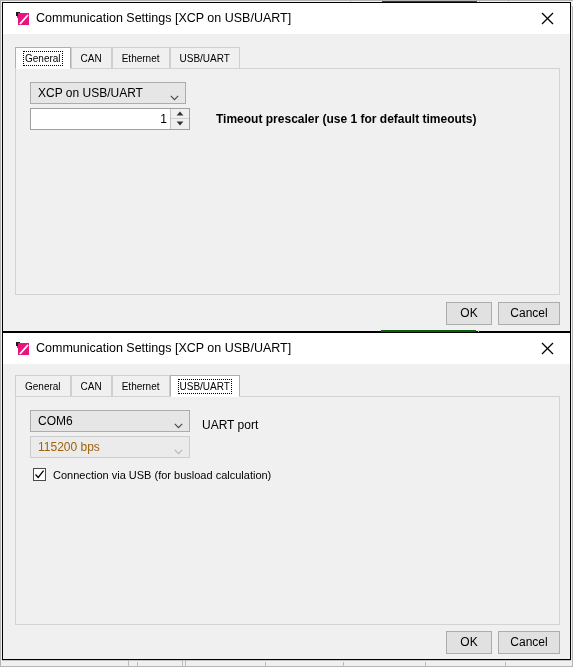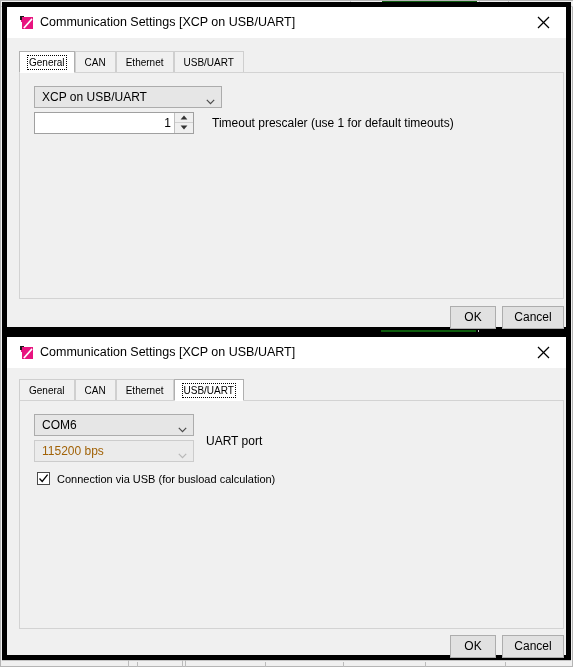--- a/index.html
+++ b/index.html
@@ -61,21 +61,21 @@
   .bg-hline {
     position: absolute;
     height: 1px;
     background: #c4c4c4;
   }
 
   
   .dialog {
     position: absolute;
     background: #f0f0f0;
-    border: 5px solid #000000;
+    border: 1px solid #000000;
     box-sizing: border-box;
   }
   .titlebar {
     position: absolute;
     left: 0; top: 0;
     right: 0;
     height: 31px;
     background: #ffffff;
     box-sizing: border-box;
   }
@@ -316,21 +316,21 @@
     <div class="tab">
       <span class="tab-label">Ethernet</span>
     </div>
     <div class="tab">
       <span class="tab-label">USB/UART</span>
     </div>
   </div>
 
   <div class="tabpage" style="left:12px; top:65px; width:545px; height:227px;">
 
-    <div class="combo" style="left:14px; top:13px; width:188px;">
+    <div class="combo" style="left:14px; top:13px; width:156px;">
       <span class="combo-value">XCP on USB/UART</span>
       <span class="combo-arrow">
         <svg width="9" height="6" viewBox="0 0 9 6">
           <polyline points="0.8,0.8 4.5,4.6 8.2,0.8" fill="none" stroke="#4a4a4a" stroke-width="1.2"></polyline>
         </svg>
       </span>
     </div>
 
     <div class="spin" style="left:14px; top:39px; width:160px;">
       <span class="spin-value">1</span>
@@ -340,21 +340,21 @@
             <polygon points="4,0.6 7.4,4.4 0.6,4.4" fill="#333333"></polygon>
           </svg>
         </span>
         <span class="spin-dn">
           <svg width="8" height="5" viewBox="0 0 8 5">
             <polygon points="4,4.4 0.6,0.6 7.4,0.6" fill="#333333"></polygon>
           </svg>
         </span>
       </span>
     </div>
-    <div class="field-label" style="left:192px; top:39px;">Timeout prescaler (use 1 for default timeouts)</div>
+    <div class="field-label" style="left:200px; top:39px;font-weight:bold;">Timeout prescaler (use 1 for default timeouts)</div>
   </div>
 
   <button class="btn" style="left:443px; top:299px; width:46px;">OK</button>
   <button class="btn" style="left:495px; top:299px; width:62px;">Cancel</button>
 </div>
 
 <div class="bg-tab-active" style="position:absolute; left:381px; top:330px; width:95px; height:3px;"></div>
 <div class="bg-vline" style="position:absolute; left:478px; top:330px; height:3px;"></div>
 
 <div class="dialog" style="left:2px; top:332px; width:569px; height:328px;">
@@ -395,21 +395,21 @@
   <div class="tabpage" style="left:12px; top:63px; width:545px; height:229px;padding-left:10px;">
 
     <div class="combo" style="left:14px; top:13px; width:160px;">
       <span class="combo-value">COM6</span>
       <span class="combo-arrow">
         <svg width="9" height="6" viewBox="0 0 9 6">
           <polyline points="0.8,0.8 4.5,4.6 8.2,0.8" fill="none" stroke="#4a4a4a" stroke-width="1.2"></polyline>
         </svg>
       </span>
     </div>
-    <div class="field-label" style="left:186px; top:29px;">UART port</div>
+    <div class="field-label" style="left:186px; top:17px;">UART port</div>
 
     <div class="combo disabled" style="left:14px; top:39px; width:160px;">
       <span class="combo-value">115200 bps</span>
       <span class="combo-arrow">
         <svg width="9" height="6" viewBox="0 0 9 6">
           <polyline points="0.8,0.8 4.5,4.6 8.2,0.8" fill="none" stroke="#b7b7b7" stroke-width="1.2"></polyline>
         </svg>
       </span>
     </div>
 

